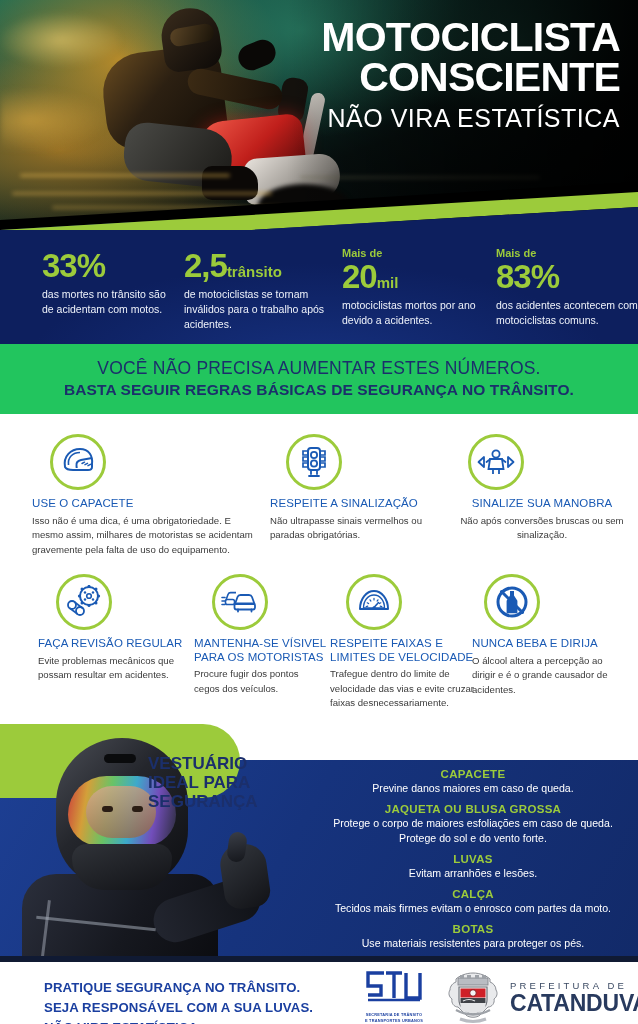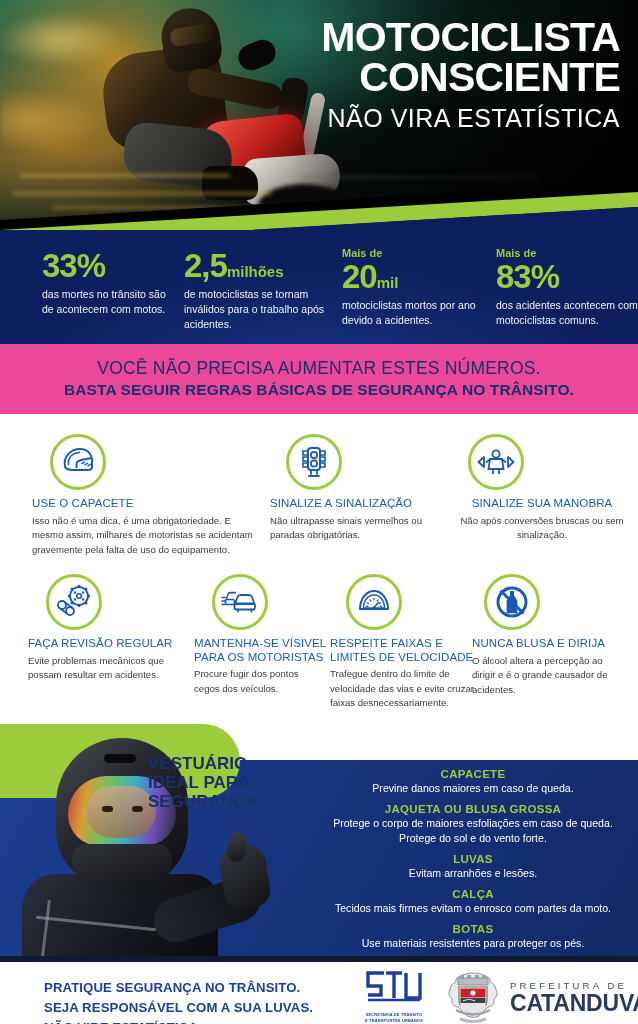--- a/index.html
+++ b/index.html
@@ -68,21 +68,21 @@
   .s1{width:160px;padding-left:28px;box-sizing:border-box;}
   .s2{width:160px;padding-left:10px;box-sizing:border-box;}
   .s3{width:154px;padding-left:8px;box-sizing:border-box;}
   .s4{width:164px;padding-left:8px;box-sizing:border-box;}
   .pre{color:#9ccb3b;font-size:11px;font-weight:600;line-height:1;margin-bottom:1px;}
   .big{color:#9ccb3b;font-weight:700;font-size:33px;line-height:1;letter-spacing:-1px;}
   .big small{font-size:15px;font-weight:700;letter-spacing:0;}
   .sdesc{font-size:10.5px;line-height:1.45;margin-top:5px;color:#eef2fa;}
 
   
-  .banner{background:#ec4899;padding:14px 0 14px 0;text-align:center;}
+  .banner{background:#22c55e;padding:14px 0 14px 0;text-align:center;}
   .bn1{color:#1b2f6b;font-size:17.5px;letter-spacing:.2px;line-height:1.15;}
   .bn2{color:#1b2f6b;font-size:15.5px;font-weight:700;letter-spacing:.1px;line-height:1.3;margin-top:2px;}
 
   
   .tips{background:#fff;padding:16px 0 0 0;position:relative;}
   .tiprow{position:relative;}
   .tip{position:absolute;}
   .circ{width:56px;height:56px;border-radius:50%;border:3px solid #9ccb3b;box-sizing:border-box;
         display:flex;align-items:center;justify-content:center;}
   .tip-h{color:#1a5ab4;font-weight:400;font-size:11.5px;line-height:1.18;letter-spacing:.1px;margin-top:7px;}
@@ -178,25 +178,25 @@
     <polygon points="0,48 638,10 638,25 0,63" fill="#9ccb3b"></polygon>
     <polygon points="0,63 638,25 638,48 0,48" fill="#0d1f5e"></polygon>
   </svg>
 
   <div class="stats">
     <div class="stats-bg"></div>
     <div class="stats-row">
       <div class="stat s1">
         <div class="pre"></div>
         <div class="big"><span>33%</span><small></small></div>
-        <div class="sdesc">das mortes no trânsito são de acontecem com motos.</div>
+        <div class="sdesc">das mortes no trânsito são de acidentam com motos.</div>
       </div>
       <div class="stat s2">
         <div class="pre"></div>
-        <div class="big"><span>2,5</span><small>milhões</small></div>
+        <div class="big"><span>2,5</span><small>trânsito</small></div>
         <div class="sdesc">de motociclistas se tornam inválidos para o trabalho após acidentes.</div>
       </div>
       <div class="stat s3">
         <div class="pre">Mais de</div>
         <div class="big"><span>20</span><small>mil</small></div>
         <div class="sdesc">motociclistas mortos por ano devido a acidentes.</div>
       </div>
       <div class="stat s4">
         <div class="pre">Mais de</div>
         <div class="big"><span>83%</span><small></small></div>
@@ -230,21 +230,21 @@
         <div class="circ" style="margin-left:16px;">
           <svg width="32" height="34" viewBox="0 0 32 34">
             <rect x="10" y="3" width="12" height="22" rx="3" fill="none" stroke="#1a5ab4" stroke-width="2"></rect>
             <circle cx="16" cy="10" r="3.1" fill="none" stroke="#1a5ab4" stroke-width="1.8"></circle>
             <circle cx="16" cy="18.5" r="3.1" fill="none" stroke="#1a5ab4" stroke-width="1.8"></circle>
             <path d="M10 6 H5 V10 H10 M10 12 H5 V16 H10 M10 18 H5 V22 H10" fill="none" stroke="#1a5ab4" stroke-width="1.7"></path>
             <path d="M22 6 H27 V10 H22 M22 12 H27 V16 H22 M22 18 H27 V22 H22" fill="none" stroke="#1a5ab4" stroke-width="1.7"></path>
             <path d="M13 25 V29 M19 25 V29 M11 31 H21" fill="none" stroke="#1a5ab4" stroke-width="1.8" stroke-linecap="round"></path>
           </svg>
         </div>
-        <div class="tip-h">SINALIZE A SINALIZAÇÃO</div>
+        <div class="tip-h">RESPEITE A SINALIZAÇÃO</div>
         <div class="tip-b">Não ultrapasse sinais vermelhos ou paradas obrigatórias.</div>
       </div>
 
       <div class="tip" style="left:456px;top:4px;width:172px;text-align:center;">
         <div class="circ" style="margin-left:12px;">
           <svg width="38" height="30" viewBox="0 0 38 30">
             <circle cx="19" cy="7" r="3.6" fill="none" stroke="#1a5ab4" stroke-width="1.8"></circle>
             <path d="M13 12 H25 L26.5 22 H11.5 Z" fill="none" stroke="#1a5ab4" stroke-width="1.8"></path>
             <path d="M16 22 V27 M22 22 V27" stroke="#1a5ab4" stroke-width="1.8"></path>
             <path d="M13.5 12 L9.5 15 M24.5 12 L28.5 15" stroke="#1a5ab4" stroke-width="1.8" stroke-linecap="round"></path>
@@ -252,21 +252,21 @@
             <polygon points="31,10 31,20 36.5,15" fill="none" stroke="#1a5ab4" stroke-width="1.8" stroke-linejoin="round"></polygon>
           </svg>
         </div>
         <div class="tip-h">SINALIZE SUA MANOBRA</div>
         <div class="tip-b">Não após conversões bruscas ou sem sinalização.</div>
       </div>
     </div>
 
     <div class="tiprow">
 
-      <div class="tip" style="left:28px;top:144px;width:160px;">
+      <div class="tip" style="left:38px;top:144px;width:160px;">
         <div class="circ" style="margin-left:18px;">
           <svg width="36" height="34" viewBox="0 0 36 34">
             <circle cx="23" cy="11" r="9" fill="none" stroke="#1a5ab4" stroke-width="2"></circle>
             <circle cx="23" cy="11" r="2.3" fill="none" stroke="#1a5ab4" stroke-width="1.6"></circle>
             <g fill="#1a5ab4">
               <circle cx="23" cy="1.4" r="1.5"></circle>
                 <circle cx="30" cy="4" r="1.5"></circle>
                 <circle cx="32.6" cy="11" r="1.5"></circle>
               <circle cx="30" cy="18" r="1.5"></circle>
                 <circle cx="23" cy="20.6" r="1.5"></circle>
@@ -327,21 +327,21 @@
 
       <div class="tip" style="left:472px;top:144px;width:152px;">
         <div class="circ" style="margin-left:12px;">
           <svg width="34" height="34" viewBox="0 0 34 34">
             <circle cx="17" cy="17" r="14" fill="none" stroke="#1a5ab4" stroke-width="3"></circle>
             <path d="M15 6 h4 v4.5 l3.4 5.2 v12.6 h-10.8 V15.7 L15 10.5 Z" fill="#1a5ab4"></path>
             <path d="M6.5 6.5 L27.5 27.5" stroke="#1a5ab4" stroke-width="3" stroke-linecap="round"></path>
             <path d="M6.5 6.5 L27.5 27.5" stroke="#ffffff" stroke-width="1" stroke-linecap="round" opacity="0"></path>
           </svg>
         </div>
-        <div class="tip-h">NUNCA BLUSA E DIRIJA</div>
+        <div class="tip-h">NUNCA BEBA E DIRIJA</div>
         <div class="tip-b">O álcool altera a percepção ao dirigir e é o grande causador de acidentes.</div>
       </div>
     </div>
   </div>
 
   <div class="vest">
     <div class="vest-blue"></div>
     <div class="vest-badge"></div>
 
     <div class="vest-photo">

